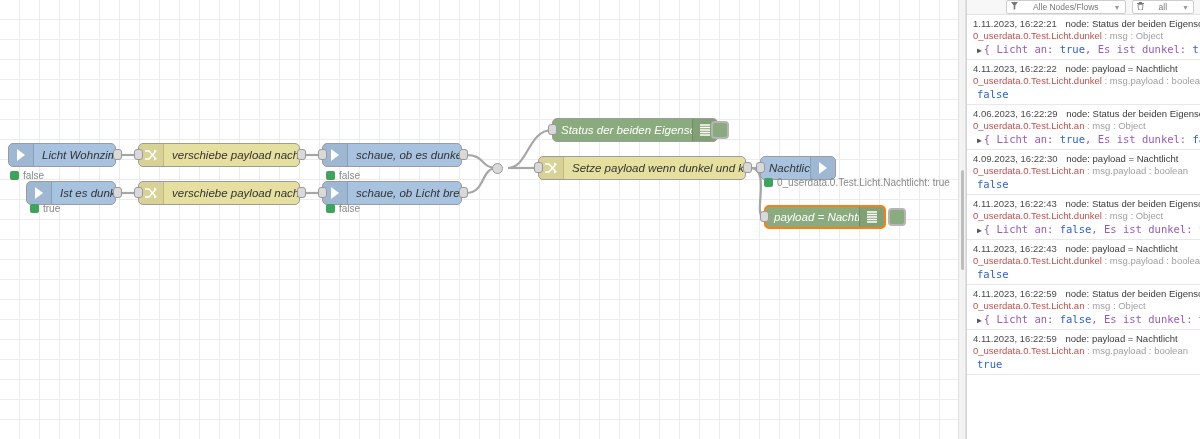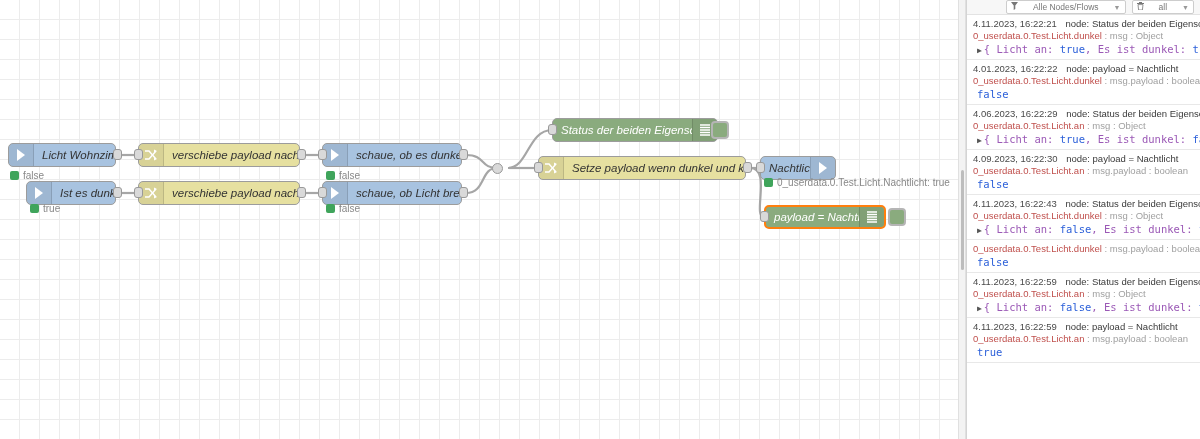--- a/index.html
+++ b/index.html
@@ -385,34 +385,34 @@
         </span>
         <span>all</span>
         <span class="caret">▼</span>
       </div>
     </div>
 
     <div id="dbg-list">
 
       <div class="msg">
         <div class="meta">
-          <span>4.11.2023, 16:22:21</span>
+          <span>1.11.2023, 16:22:21</span>
           <span class="node-label">node: Status der beiden Eigenschaften</span>
         </div>
         <div class="topic">
           <span>0_userdata.0.Test.Licht.dunkel</span><span class="sep"> : </span><span class="type">msg</span><span class="sep"> : </span><span class="type">Object</span>
         </div>
         <div class="body">
           <span class="arrow">▶</span><span class="brace">{ </span><span class="key">Licht an:</span> <span class="bool">true</span><span class="brace">, </span><span class="key">Es ist dunkel:</span> <span class="bool">true</span>
         </div>
       </div>
 
       <div class="msg">
         <div class="meta">
-          <span>4.01.2023, 16:22:22</span>
+          <span>4.11.2023, 16:22:22</span>
           <span class="node-label">node: payload = Nachtlicht</span>
         </div>
         <div class="topic">
           <span>0_userdata.0.Test.Licht.dunkel</span><span class="sep"> : </span><span class="type">msg.payload</span><span class="sep"> : </span><span class="type">boolean</span>
         </div>
         <div class="body">
           <span class="prim">false</span>
         </div>
       </div>
 
@@ -449,20 +449,24 @@
         </div>
         <div class="topic">
           <span>0_userdata.0.Test.Licht.dunkel</span><span class="sep"> : </span><span class="type">msg</span><span class="sep"> : </span><span class="type">Object</span>
         </div>
         <div class="body">
           <span class="arrow">▶</span><span class="brace">{ </span><span class="key">Licht an:</span> <span class="bool">false</span><span class="brace">, </span><span class="key">Es ist dunkel:</span> <span class="bool">false</span>
         </div>
       </div>
 
       <div class="msg">
+        <div class="meta">
+          <span>4.11.2023, 16:22:43</span>
+          <span class="node-label">node: payload = Nachtlicht</span>
+        </div>
         <div class="topic">
           <span>0_userdata.0.Test.Licht.dunkel</span><span class="sep"> : </span><span class="type">msg.payload</span><span class="sep"> : </span><span class="type">boolean</span>
         </div>
         <div class="body">
           <span class="prim">false</span>
         </div>
       </div>
 
       <div class="msg">
         <div class="meta">

